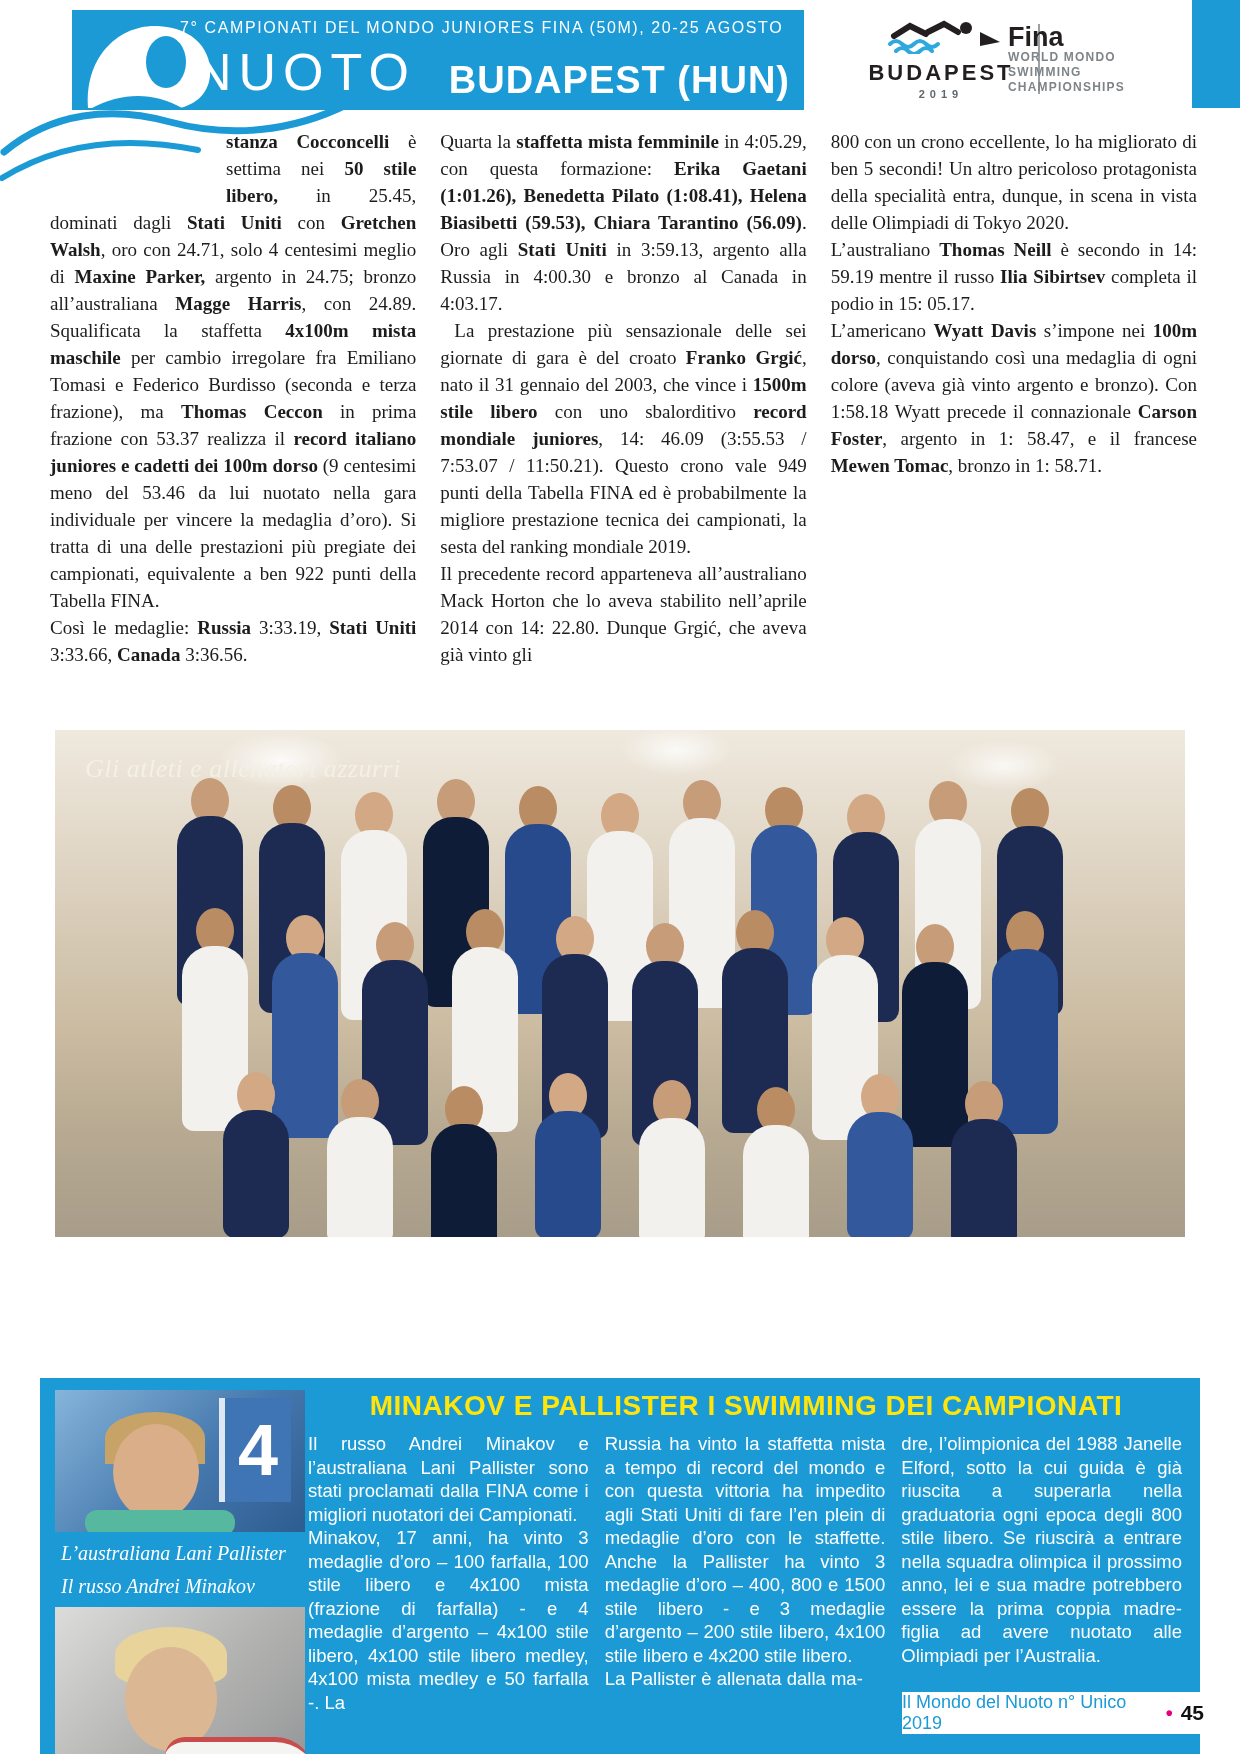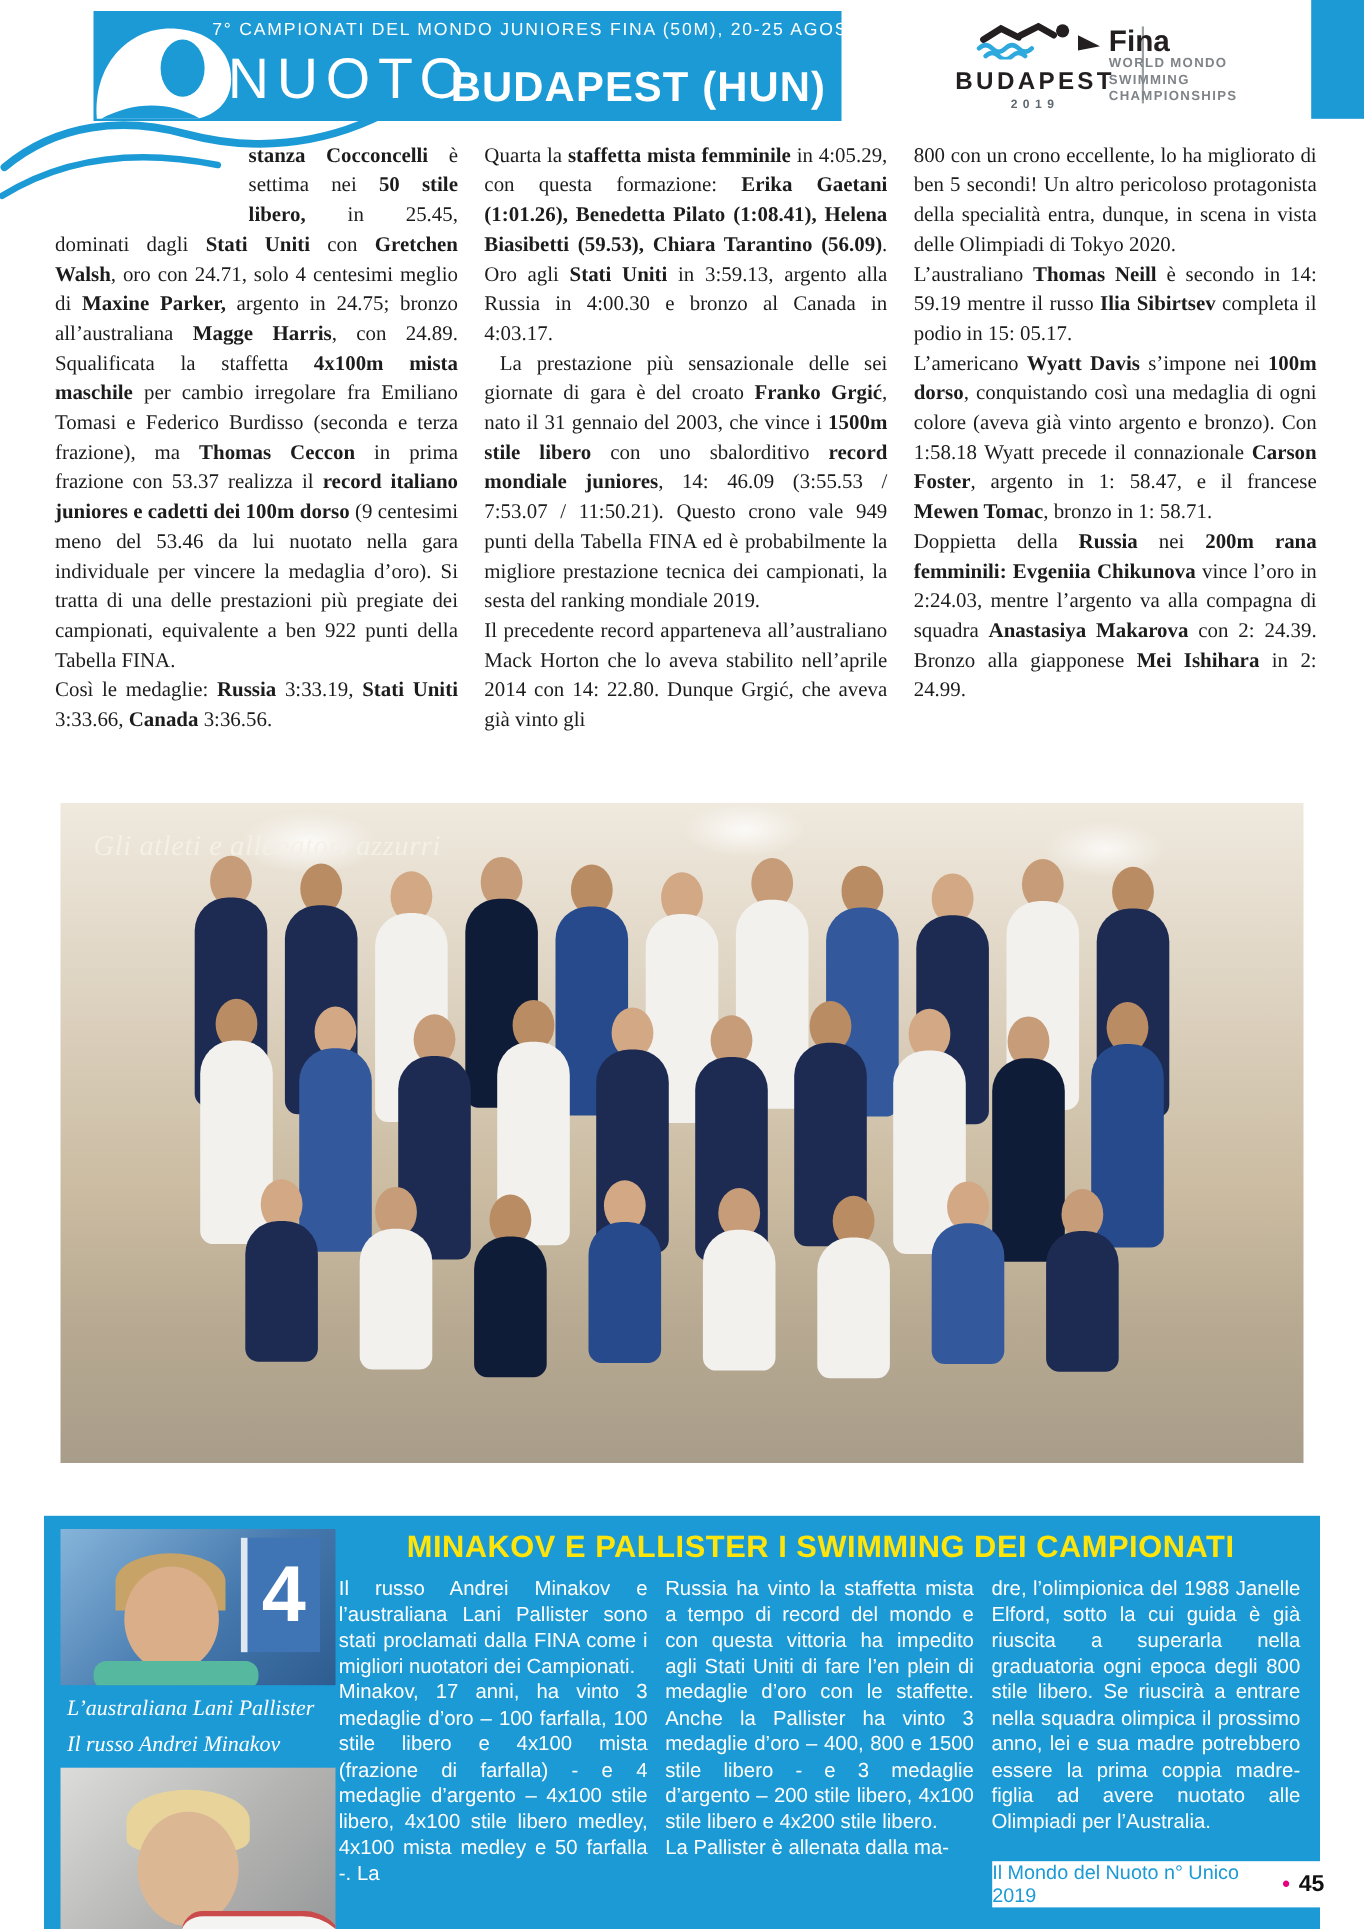--- a/index.html
+++ b/index.html
@@ -1,20 +1,20 @@
 <!DOCTYPE html>
 <html lang="it"><head>
 <meta charset="utf-8">
 <style>
   html,body{margin:0;padding:0;background:#e8e8e8;}
   .page{position:relative;width:1240px;height:1754px;background:#fff;margin:0 auto;overflow:hidden;
         font-family:"Liberation Serif",serif;color:#1c1c1c;}
 
   
-  .banner{position:absolute;left:85px;top:10px;width:680px;height:100px;background:#1b9ad6;}
+  .banner{position:absolute;left:72px;top:10px;width:732px;height:100px;background:#1b9ad6;}
   .banner-topline{position:absolute;left:108px;top:9px;color:#fff;font-family:"Liberation Sans",sans-serif;
         font-size:16px;letter-spacing:1.6px;white-space:nowrap;font-weight:400;}
   .banner-nuoto{position:absolute;left:122px;top:32px;color:#fff;font-family:"Liberation Sans",sans-serif;
         font-size:52px;letter-spacing:7px;font-weight:400;}
   .banner-location{position:absolute;right:14px;bottom:8px;color:#fff;font-family:"Liberation Sans",sans-serif;
         font-size:38px;font-weight:700;letter-spacing:1px;}
   .logo-svg{position:absolute;left:0;top:0;pointer-events:none;}
   .corner-block{position:absolute;left:1192px;top:0;width:48px;height:108px;background:#1b9ad6;}
 
   .budapest-logo{position:absolute;left:856px;top:20px;width:170px;text-align:center;
@@ -27,21 +27,21 @@
   .fina-line{font-size:12px;font-weight:700;color:#7f8488;letter-spacing:1.2px;line-height:15px;}
 
   
   .article{position:absolute;left:50px;top:128px;width:1147px;display:flex;gap:24px;}
   .article .col{flex:1;font-size:19px;line-height:27px;text-align:justify;}
   .article p{margin:0;}
   .article p.indent{text-indent:14px;}
   .logo-wrap-spacer{float:left;width:176px;height:56px;}
 
   
-  .team-photo{position:absolute;left:55px;top:730px;width:1130px;height:600px;overflow:hidden;
+  .team-photo{position:absolute;left:55px;top:730px;width:1130px;height:507px;overflow:hidden;
       background:
         radial-gradient(90px 40px at 20% 6%,rgba(255,255,255,.85),rgba(255,255,255,0) 70%),
         radial-gradient(80px 36px at 55% 4%,rgba(255,255,255,.8),rgba(255,255,255,0) 70%),
         radial-gradient(80px 36px at 84% 7%,rgba(255,255,255,.75),rgba(255,255,255,0) 70%),
         linear-gradient(180deg,#efe9de 0%,#ddd2c0 30%,#cbbca2 58%,#b7a991 80%,#a89d8a 100%);}
   .photo-caption{position:absolute;left:30px;top:24px;z-index:5;color:#f4f0e6;font-style:italic;
         font-size:26px;letter-spacing:.5px;}
   .crowd-row{position:absolute;left:0;right:0;display:flex;justify-content:center;align-items:flex-start;}
   .r0{top:48px;gap:16px;z-index:1;}
   .r1{top:178px;gap:24px;z-index:2;}
@@ -136,21 +136,20 @@
     </div>
     <div class="col">
       <p>Quarta la <b>staffetta mista femminile</b> in 4:05.29, con questa formazione: <b>Erika Gaetani (1:01.26), Benedetta Pilato (1:08.41), Helena Biasibetti (59.53), Chiara Tarantino (56.09)</b>. Oro agli <b>Stati Uniti</b> in 3:59.13, argento alla Russia in 4:00.30 e bronzo al Canada in 4:03.17.</p>
       <p class="indent">La prestazione più sensazionale delle sei giornate di gara è del croato <b>Franko Grgić</b>, nato il 31 gennaio del 2003, che vince i <b>1500m stile libero</b> con uno sbalorditivo <b>record mondiale juniores</b>, 14: 46.09 (3:55.53 / 7:53.07 / 11:50.21). Questo crono vale 949 punti della Tabella FINA ed è probabilmente la migliore prestazione tecnica dei campionati, la sesta del ranking mondiale 2019.</p>
       <p>Il precedente record apparteneva all’australiano Mack Horton che lo aveva stabilito nell’aprile 2014 con 14: 22.80. Dunque Grgić, che aveva già vinto gli</p>
     </div>
     <div class="col">
       <p>800 con un crono eccellente, lo ha migliorato di ben 5 secondi! Un altro pericoloso protagonista della specialità entra, dunque, in scena in vista delle Olimpiadi di Tokyo 2020.</p>
       <p>L’australiano <b>Thomas Neill</b> è secondo in 14: 59.19 mentre il russo <b>Ilia Sibirtsev</b> completa il podio in 15: 05.17.</p>
       <p>L’americano <b>Wyatt Davis</b> s’impone nei <b>100m dorso</b>, conquistando così una medaglia di ogni colore (aveva già vinto argento e bronzo). Con 1:58.18 Wyatt precede il connazionale <b>Carson Foster</b>, argento in 1: 58.47, e il francese <b>Mewen Tomac</b>, bronzo in 1: 58.71.</p>
-      <p>Doppietta della <b>Russia</b> nei <b>200m rana femminili: Evgeniia Chikunova</b> vince l’oro in 2:24.03, mentre l’argento va alla compagna di squadra <b>Anastasiya Makarova</b> con 2: 24.39. Bronzo alla giapponese <b>Mei Ishihara</b> in 2: 24.99.</p>
     </div>
   </div>
 
   <div class="team-photo">
     <div class="photo-caption">Gli atleti e allenatori azzurri</div>
     <div class="crowd-row r0">
         <div class="person" style="margin-top: 0px;">
           <div class="head" style="background: rgb(199, 156, 121);"></div>
           <div class="torso" style="background: rgb(29, 43, 82);"></div>
         </div>

